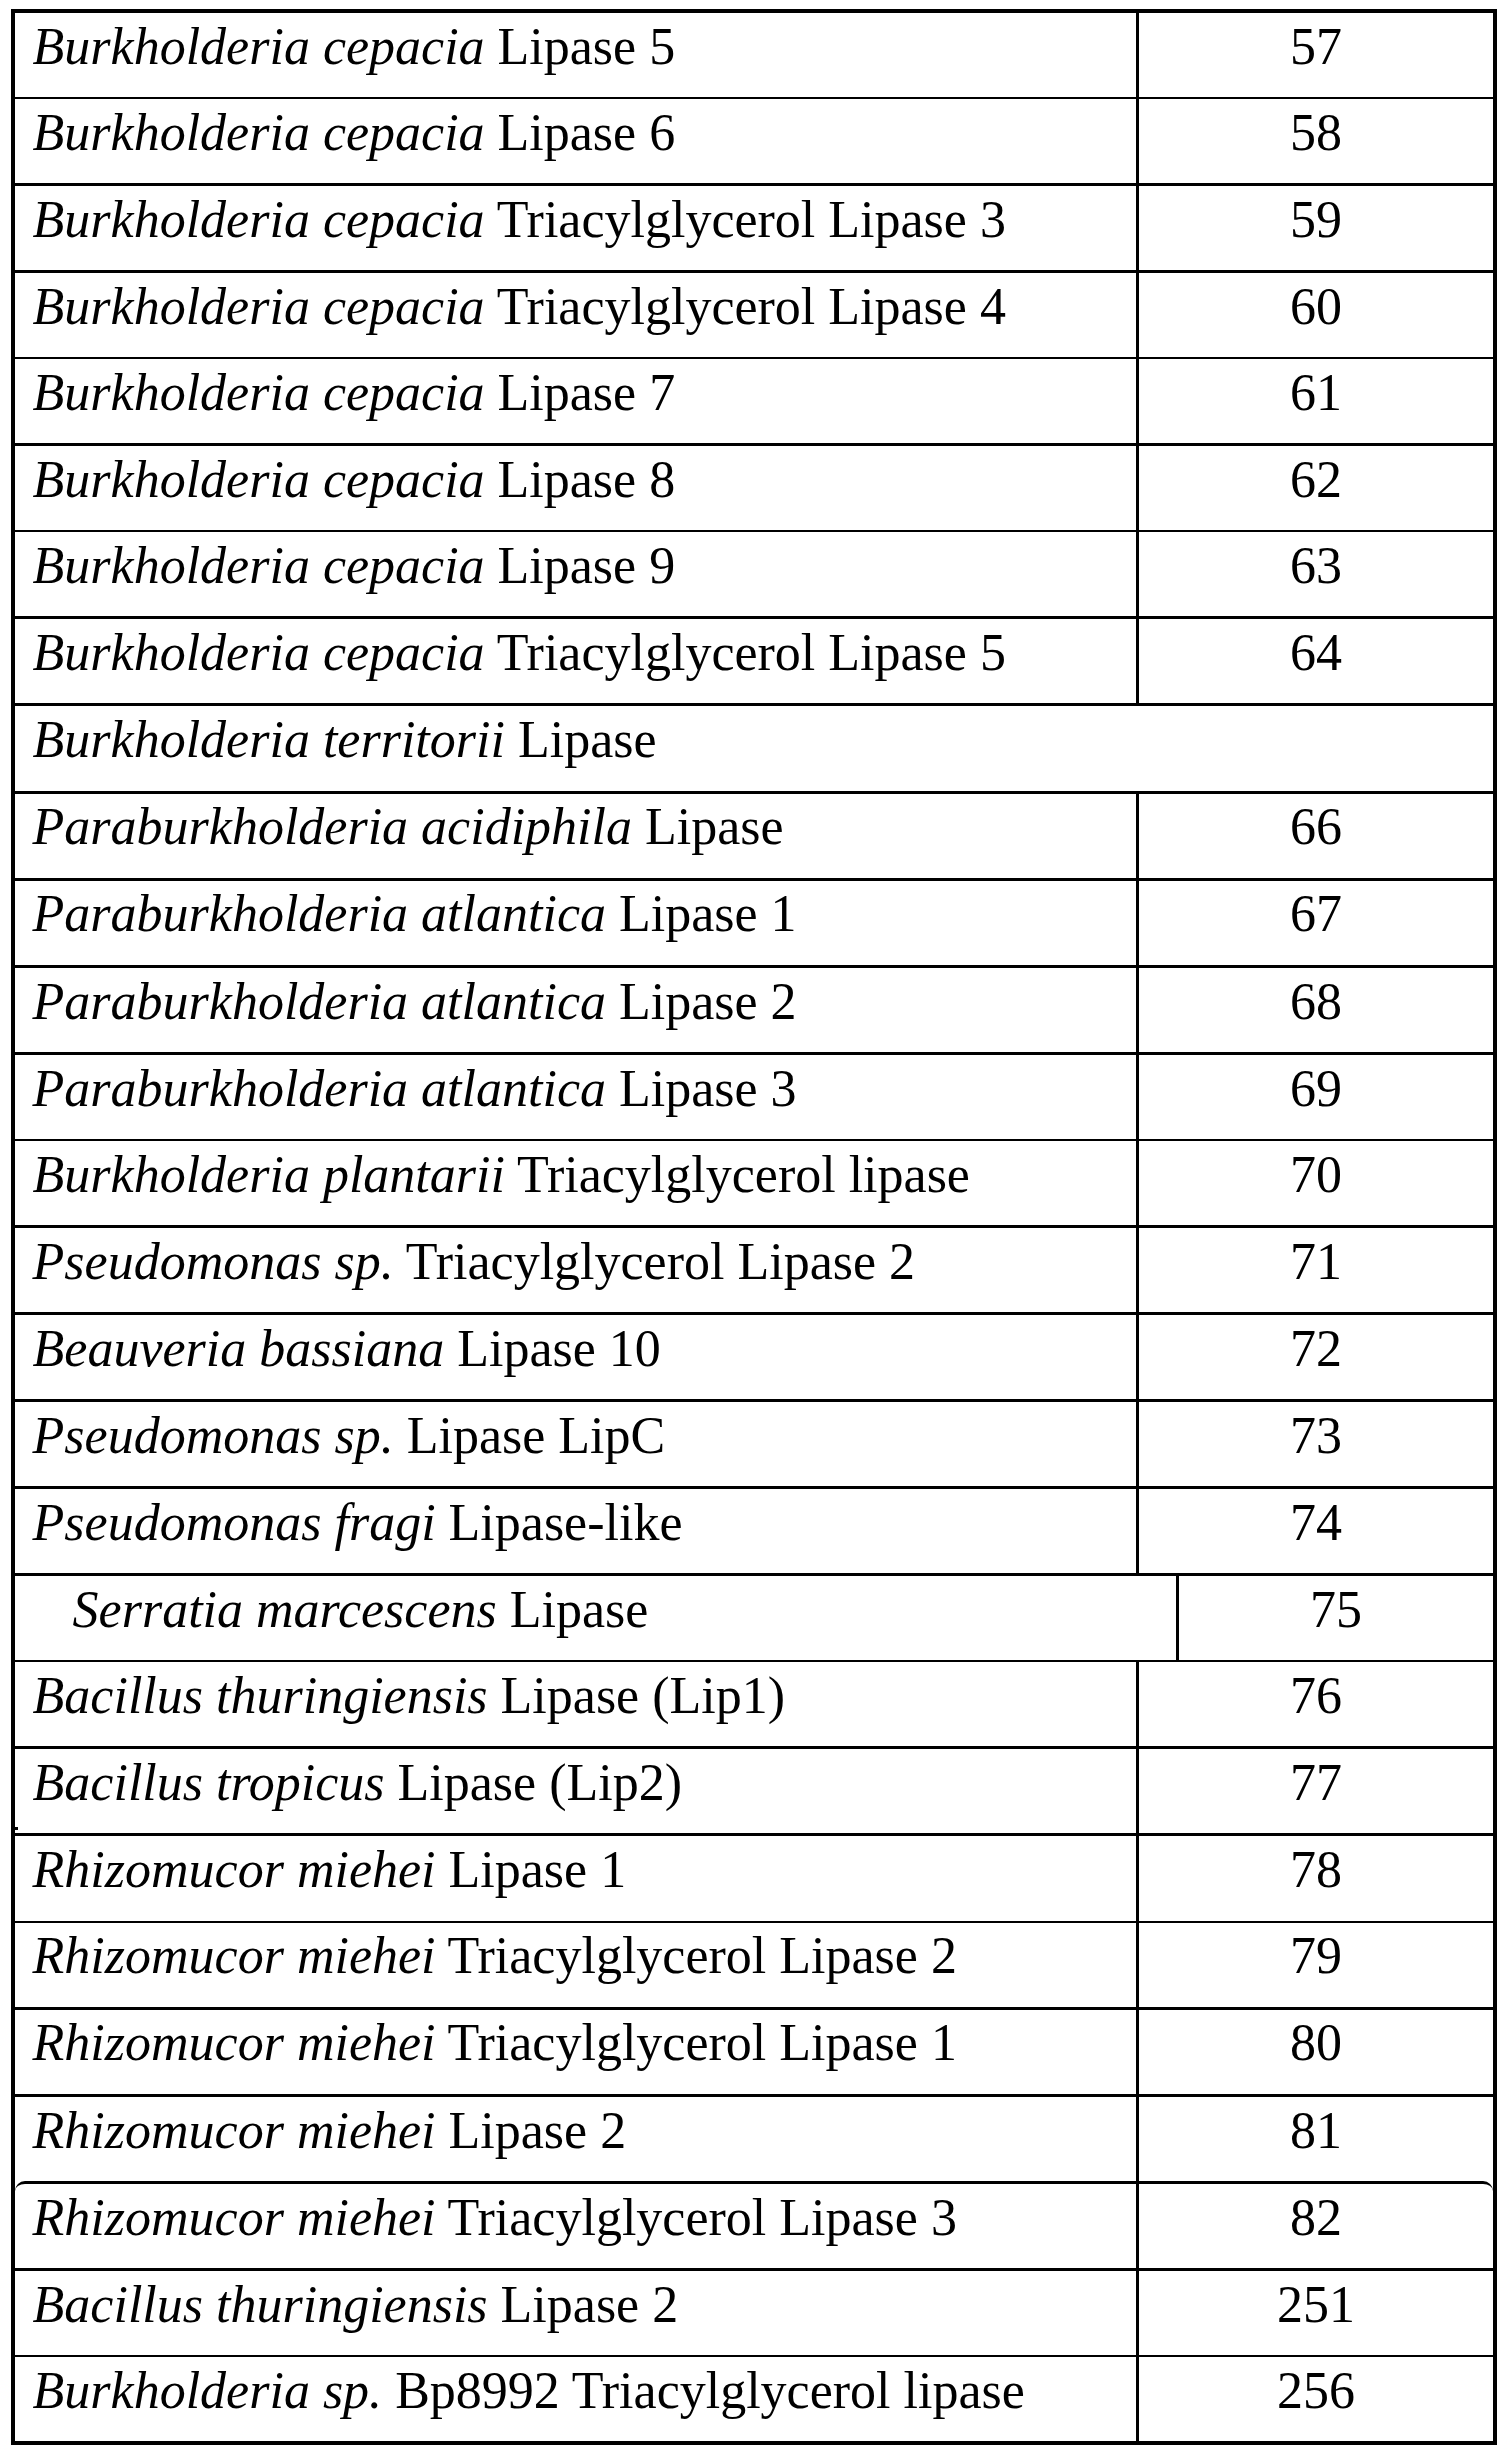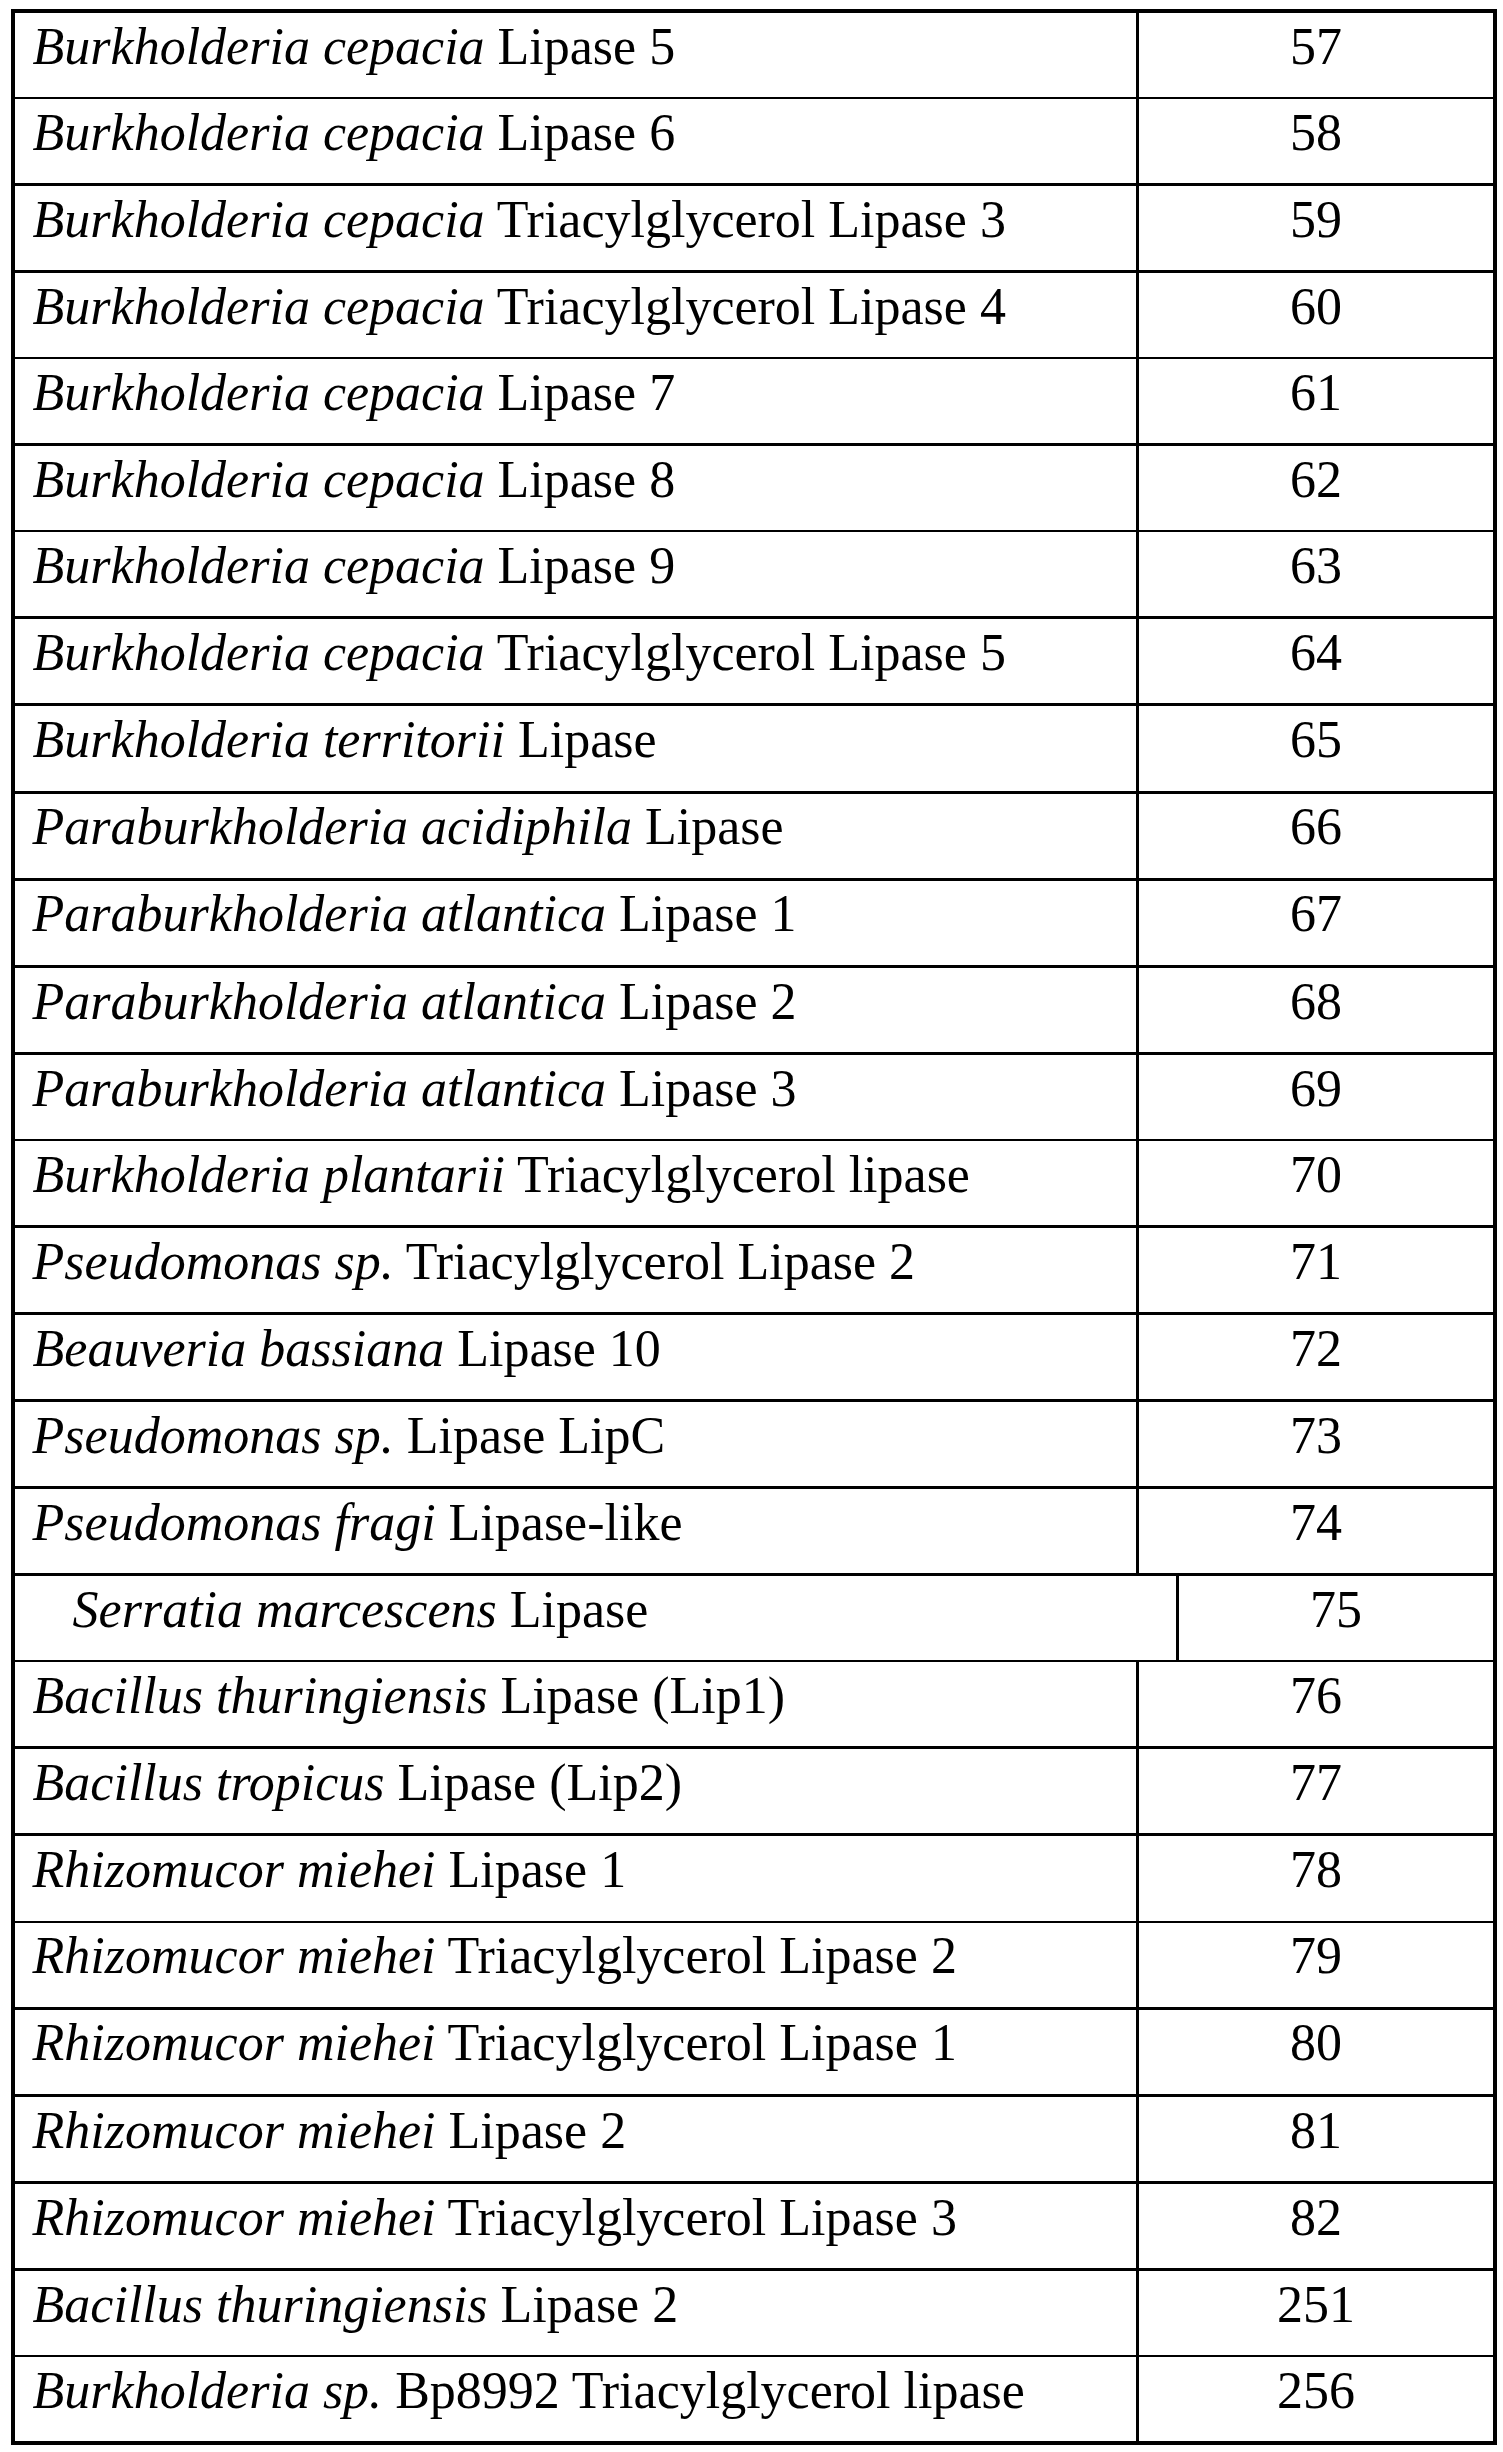--- a/index.html
+++ b/index.html
@@ -97,21 +97,21 @@
   <div class="row" style="border-top: 2px solid rgb(0, 0, 0);">
     <div class="cell name-cell"><span class="org">Burkholderia cepacia</span> <span class="enz">Lipase 9</span></div>
     <div class="cell num-cell"><span class="num">63</span></div>
   </div>
 
   <div class="row" style="border-top: 3.9px solid rgb(0, 0, 0);">
     <div class="cell name-cell"><span class="org">Burkholderia cepacia</span> <span class="enz">Triacylglycerol Lipase 5</span></div>
     <div class="cell num-cell"><span class="num">64</span></div>
   </div>
 
-  <div class="row" style="border-top: 3.9px solid rgb(0, 0, 0);">
+  <div class="row" style="border-top: 3.9px solid rgb(0, 0, 0); flex-direction: column;">
     <div class="cell name-cell"><span class="org">Burkholderia territorii</span> <span class="enz">Lipase</span></div>
     <div class="cell num-cell"><span class="num">65</span></div>
   </div>
 
   <div class="row" style="border-top: 3.9px solid rgb(0, 0, 0);">
     <div class="cell name-cell"><span class="org">Paraburkholderia acidiphila</span> <span class="enz">Lipase</span></div>
     <div class="cell num-cell"><span class="num">66</span></div>
   </div>
 
   <div class="row" style="border-top: 3.9px solid rgb(0, 0, 0);">
@@ -182,21 +182,21 @@
   <div class="row" style="border-top: 3.9px solid rgb(0, 0, 0);">
     <div class="cell name-cell"><span class="org">Rhizomucor miehei</span> <span class="enz">Triacylglycerol Lipase 1</span></div>
     <div class="cell num-cell"><span class="num">80</span></div>
   </div>
 
   <div class="row" style="border-top: 3.9px solid rgb(0, 0, 0); font-family: Liberation Serif, serif;">
     <div class="cell name-cell"><span class="org">Rhizomucor miehei</span> <span class="enz">Lipase 2</span></div>
     <div class="cell num-cell"><span class="num">81</span></div>
   </div>
 
-  <div class="row" style="border-top: 3.9px solid rgb(0, 0, 0);">
+  <div class="row" style="border-top: 3.9px solid rgb(0, 0, 0); border-radius: 10px;">
     <div class="cell name-cell"><span class="org">Rhizomucor miehei</span> <span class="enz">Triacylglycerol Lipase 3</span></div>
     <div class="cell num-cell"><span class="num">82</span></div>
   </div>
 
 
   <div class="row" style="border-top: 3.9px solid rgb(0, 0, 0);">
     <div class="cell name-cell"><span class="org">Bacillus thuringiensis</span> <span class="enz">Lipase 2</span></div>
     <div class="cell num-cell"><span class="num">251</span></div>
   </div>
 

